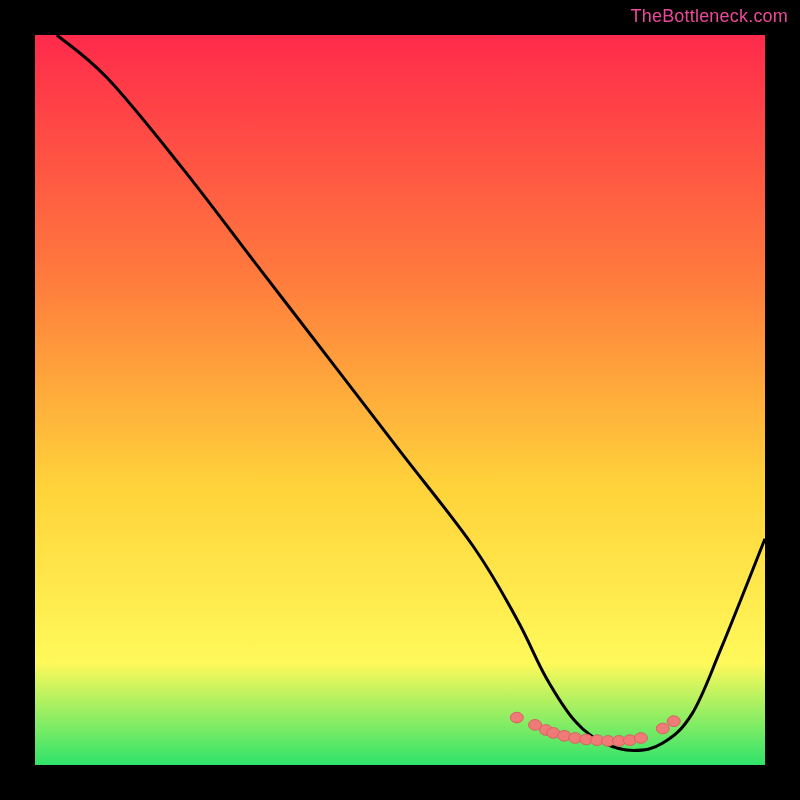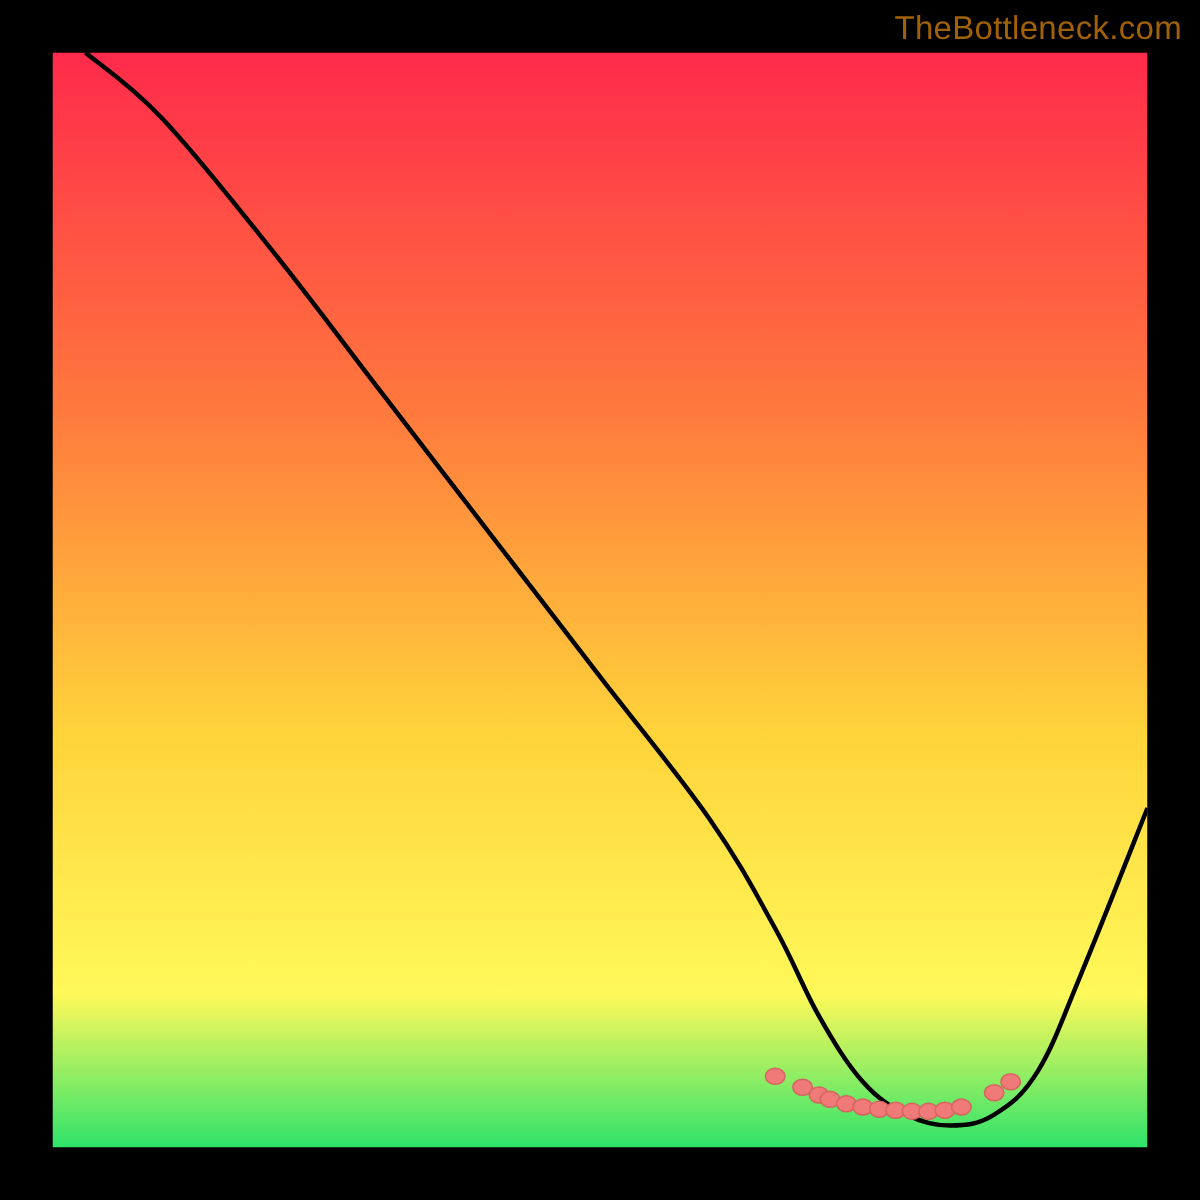--- a/index.html
+++ b/index.html
@@ -16,22 +16,22 @@
     left: 0;
     top: 0;
     width: 800px;
     height: 800px;
     background: #000000;
   }
   .watermark {
     position: absolute;
     top: 6px;
     right: 12px;
-    color: #a16207;
-    font-size: 22px;
+    color: #ec4899;
+    font-size: 18px;
     font-weight: 500;
     letter-spacing: 0.2px;
     user-select: none;
   }
   .plot-area {
     position: absolute;
     left: 35px;
     top: 35px;
     width: 730px;
     height: 730px;

